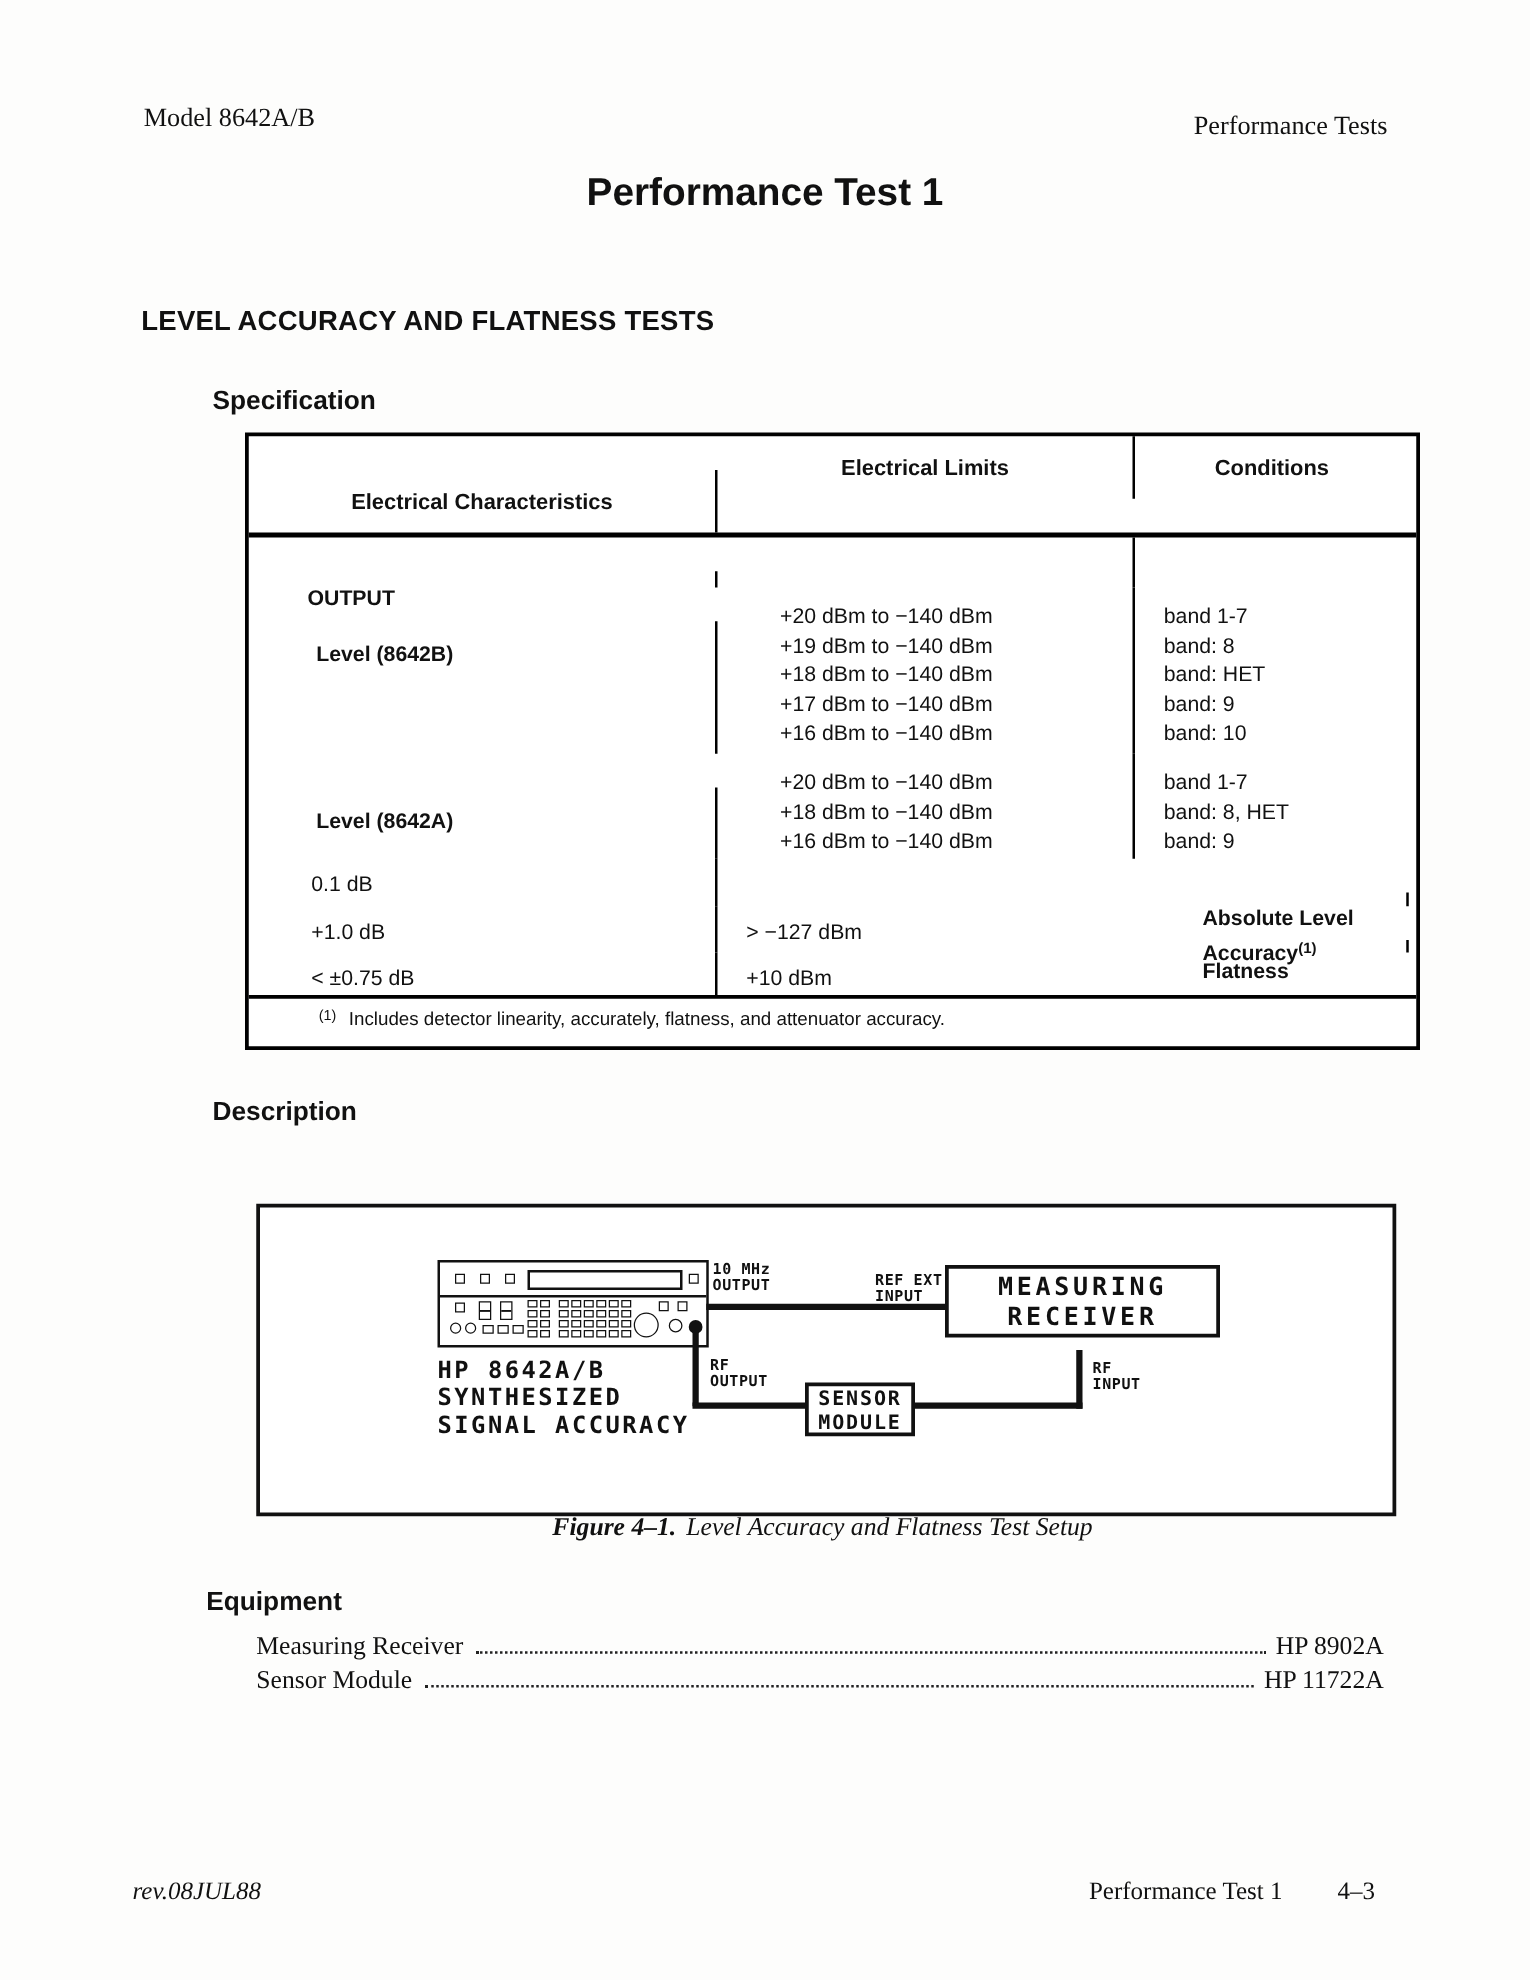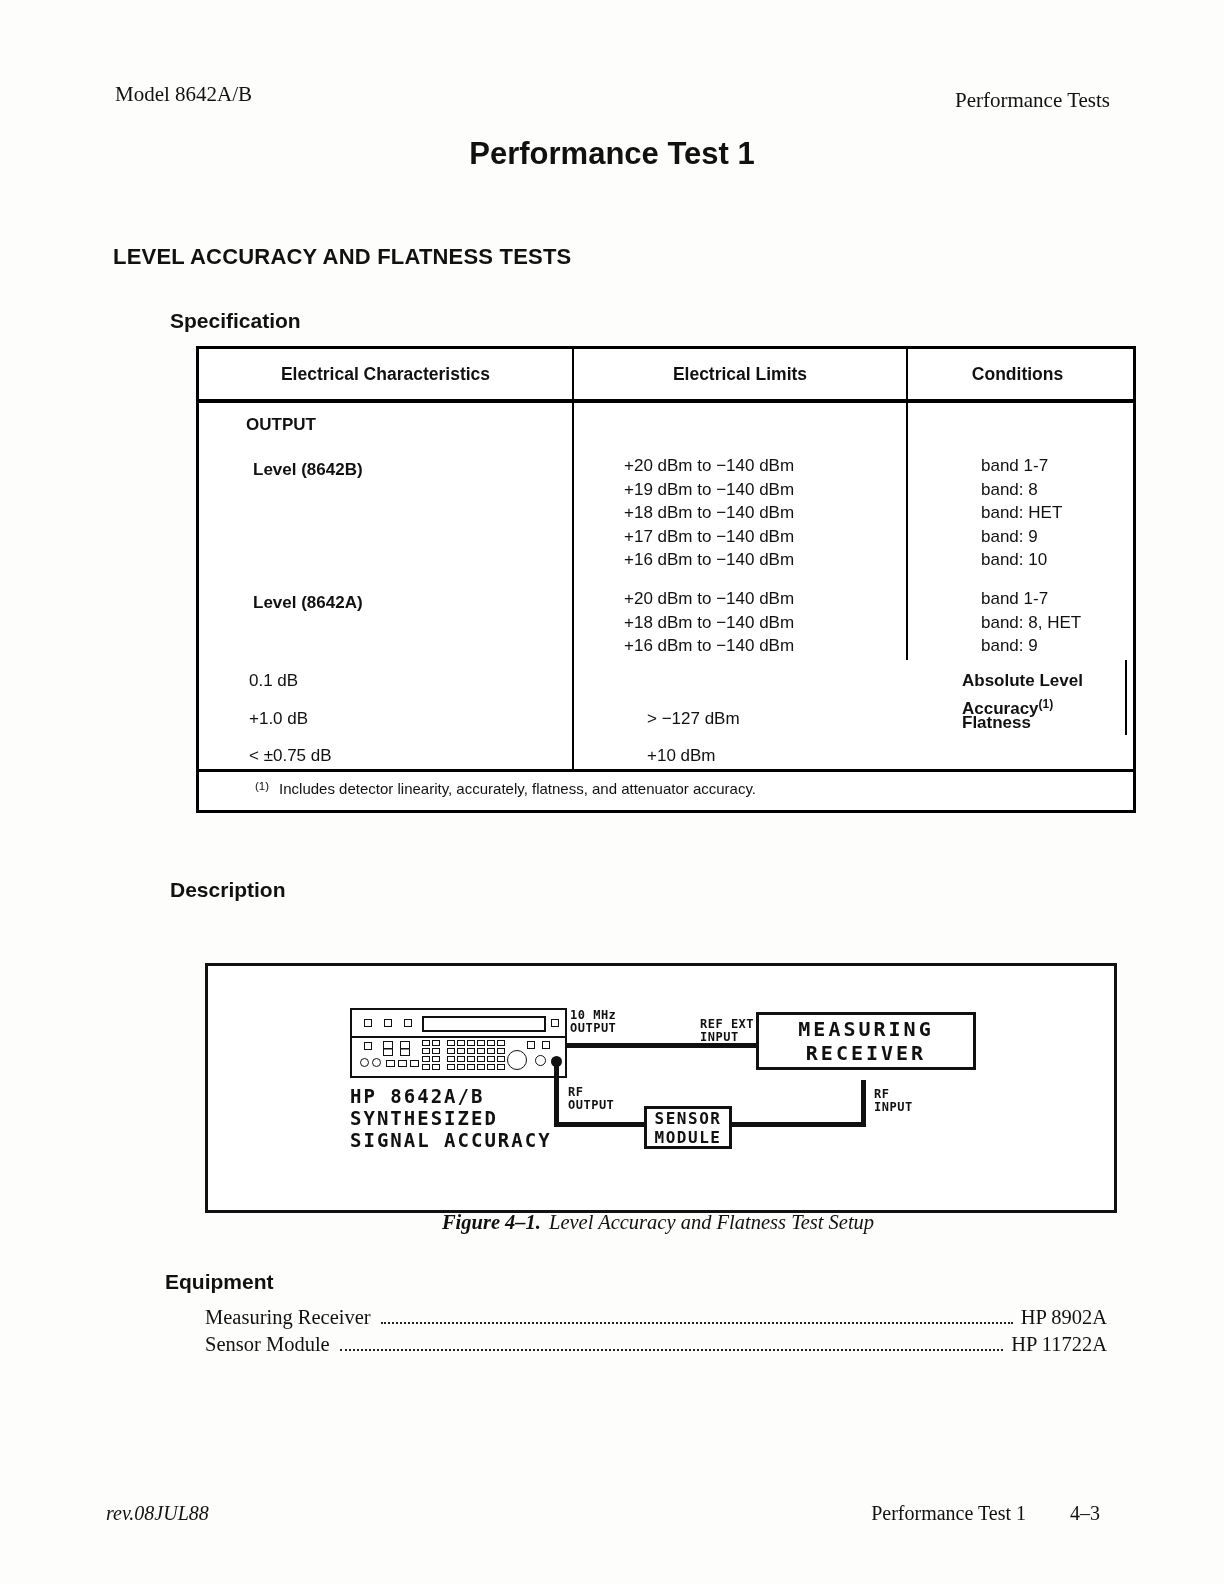--- a/index.html
+++ b/index.html
@@ -26,28 +26,28 @@
   .equip-h{left:153px;top:1258px;}
   .footer-left{position:absolute;left:106px;top:1502px;font-size:20px;font-style:italic;}
   .footer-right{position:absolute;right:124px;top:1502px;font-size:20px;display:flex;gap:44px;}
 
   
   .spec-table{position:absolute;left:196px;top:346px;width:934px;border:3px solid #000;
     font-family:"Liberation Sans", sans-serif;background:#fff;}
   .thead{display:grid;grid-template-columns:375px 334px 219px;border-bottom:4px solid #000;}
   .thead .hc{height:50px;display:flex;align-items:center;justify-content:center;
     font-weight:700;font-size:17.5px;}
-  .bc1{border-right:2.5px solid #000;}
+  .bc1{border-right:2.5px solid #000;margin-top:27px;}
   .bc2{border-right:2.5px solid #000;}
   .tbody{display:grid;grid-template-columns:375px 334px 219px;
     grid-template-rows:40px 133px 84px 38px 37px 34px;}
   .tbody .c{font-size:17px;line-height:23.5px;white-space:pre-line;box-sizing:border-box;}
   .tbody .c1{padding-left:54px;font-weight:bold;}
   .tbody .c2{padding-left:50px;}
-  .tbody .c3{padding-left:73px;}
+  .tbody .c3{padding-left:23px;}
   .c1.group{padding-left:47px;font-weight:700;}
   .pt10{padding-top:10px;} .pt11{padding-top:11px;} .pt9{padding-top:9px;}
   .c sup{font-size:12px;vertical-align:6px;}
   .tfoot{border-top:3px solid #000;height:30px;padding:8px 0 0 56px;font-size:15px;}
   .tfoot sup{font-size:11.5px;vertical-align:4px;margin-right:10px;}
 
   
   .desc-text{position:absolute;left:207px;top:905px;width:910px;margin:0;font-size:20.5px;}
 
   

